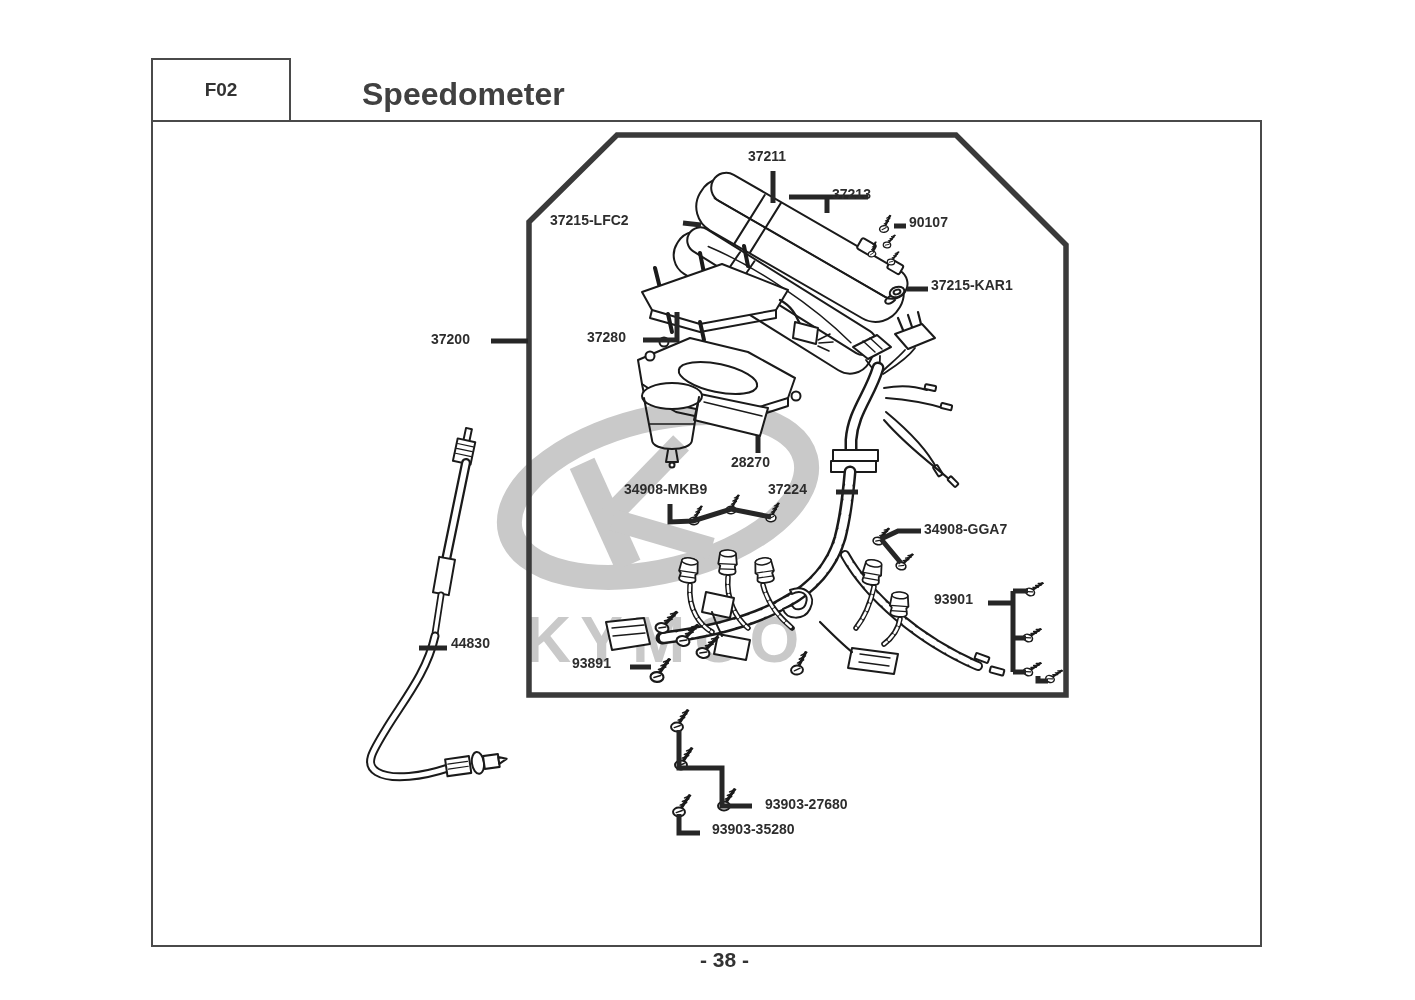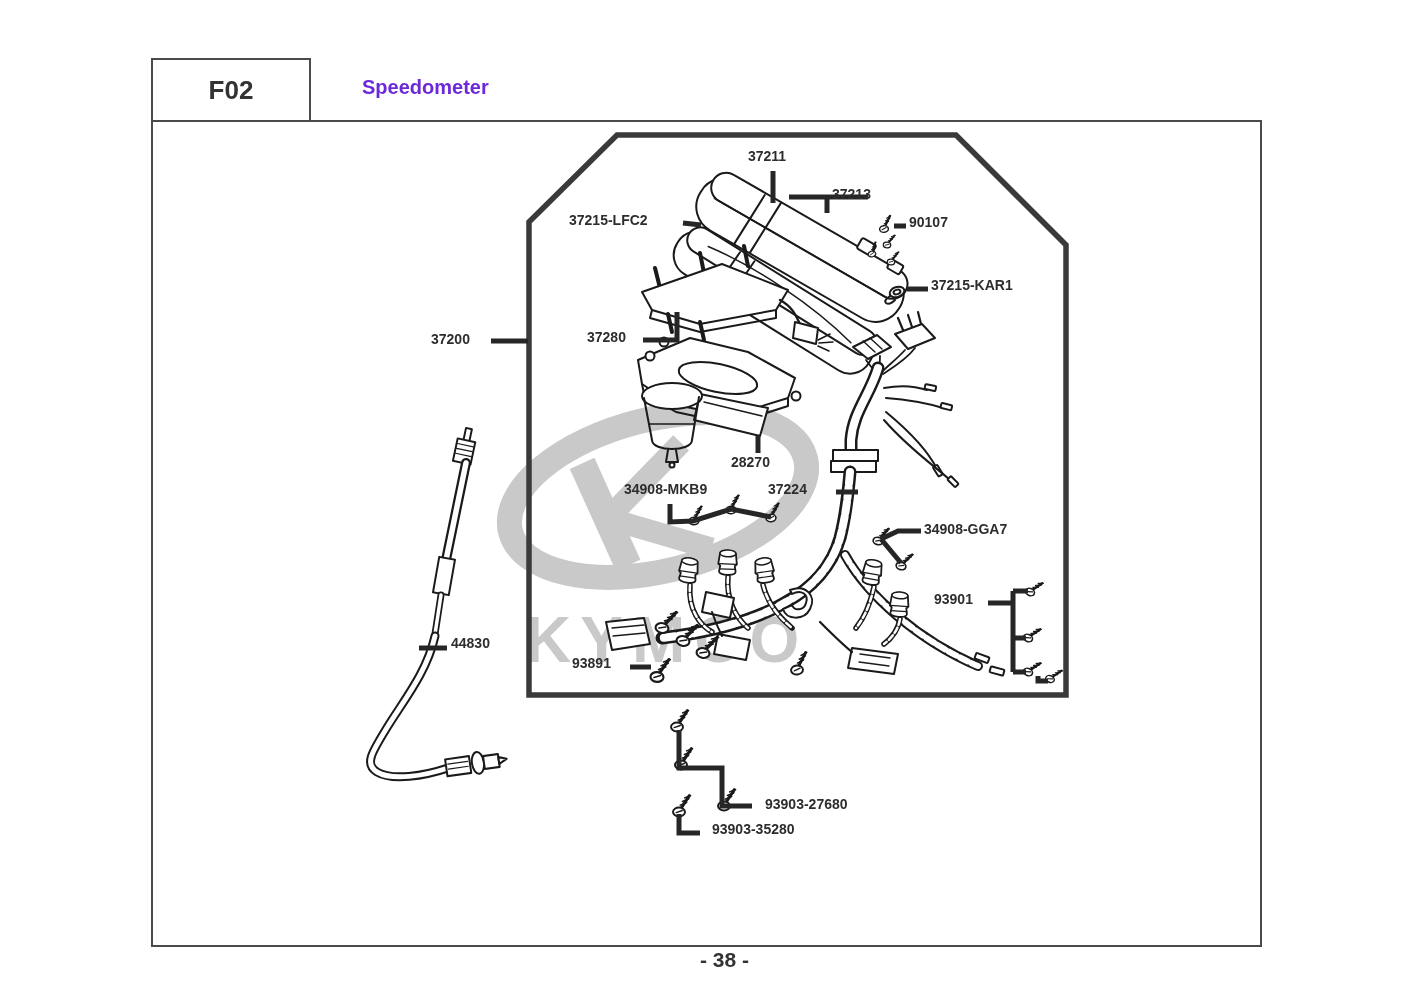--- a/index.html
+++ b/index.html
@@ -1,24 +1,24 @@
 <!DOCTYPE html>
 <html><head>
 <meta charset="utf-8">
 <style>
   html,body{margin:0;padding:0;background:#ffffff;}
   .page{position:relative;width:1415px;height:1000px;background:#fff;
         font-family:"Liberation Sans", sans-serif;overflow:hidden;}
   .content-border{position:absolute;left:151px;top:120px;width:1111px;height:827px;
         border:2px solid #4a4a4a;box-sizing:border-box;}
-  .header-box{position:absolute;left:151px;top:58px;width:160px;height:64px;
+  .header-box{position:absolute;left:151px;top:58px;width:140px;height:64px;
         border:2px solid #4a4a4a;box-sizing:border-box;background:#fff;
         display:flex;align-items:center;justify-content:center;
-        font-size:26px;font-weight:bold;color:#333;}
-  .header-title{position:absolute;left:362px;top:76px;font-size:20px;font-weight:bold;color:#6d28d9;}
+        font-size:19px;font-weight:bold;color:#333;}
+  .header-title{position:absolute;left:362px;top:76px;font-size:32px;font-weight:bold;color:#404040;}
   .page-number{position:absolute;left:0;top:948px;width:1415px;text-align:center;
         font-size:21px;font-weight:bold;color:#333;margin-left:17px;}
   .plbl{position:absolute;font-size:14px;font-weight:bold;color:#2d2d2d;white-space:nowrap;line-height:1.05;}
   svg.diagram{position:absolute;left:0;top:0;}
 </style>
 </head>
 <body>
 
 <div class="page">
 
@@ -243,21 +243,21 @@
       <path d="M988,603 L1013,603 M1013,591 L1013,672 M1013,591 L1028,591 M1013,638 L1026,638 M1013,672 L1026,672 M1038,676 L1038,681 L1048,681"></path>
       <path d="M419,648 L447,648"></path>
       <path d="M630,667 L651,667"></path>
       <path d="M679,730 L679,768 L722,768 L722,806 L752,806"></path>
       <path d="M679,814 L679,833 L700,833"></path>
     </g>
   </svg>
 
   <div class="plbl" style="left:748px;top:149px">37211</div>
   <div class="plbl" style="left:832px;top:187px">37213</div>
-  <div class="plbl" style="left:569px;top:213px">37215-LFC2</div>
+  <div class="plbl" style="left:550px;top:213px">37215-LFC2</div>
   <div class="plbl" style="left:909px;top:215px">90107</div>
   <div class="plbl" style="left:931px;top:278px">37215-KAR1</div>
   <div class="plbl" style="left:431px;top:332px">37200</div>
   <div class="plbl" style="left:587px;top:330px">37280</div>
   <div class="plbl" style="left:731px;top:455px">28270</div>
   <div class="plbl" style="left:624px;top:482px">34908-MKB9</div>
   <div class="plbl" style="left:768px;top:482px">37224</div>
   <div class="plbl" style="left:924px;top:522px">34908-GGA7</div>
   <div class="plbl" style="left:934px;top:592px">93901</div>
   <div class="plbl" style="left:451px;top:636px">44830</div>

